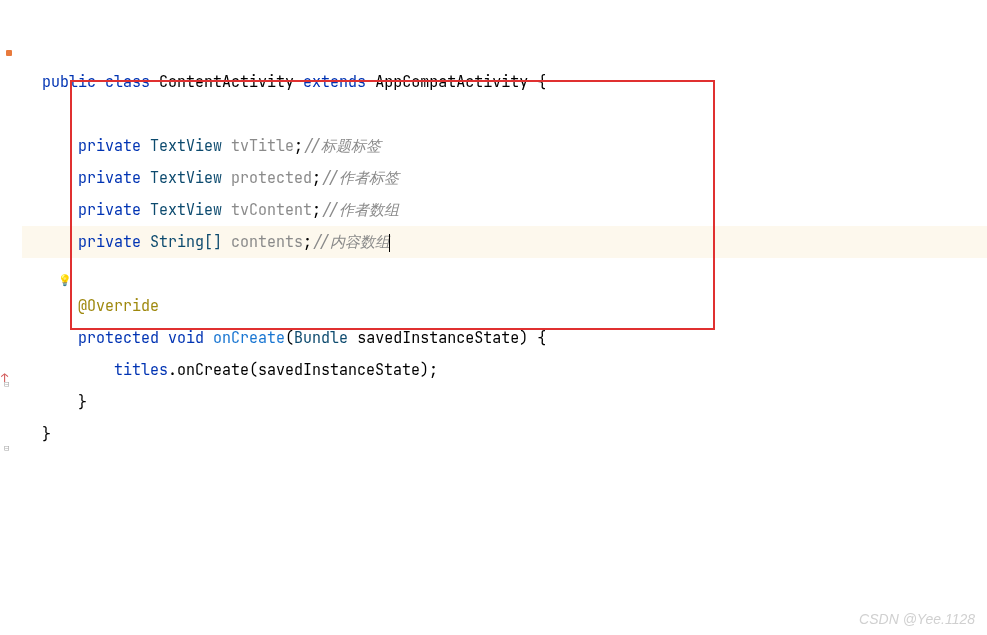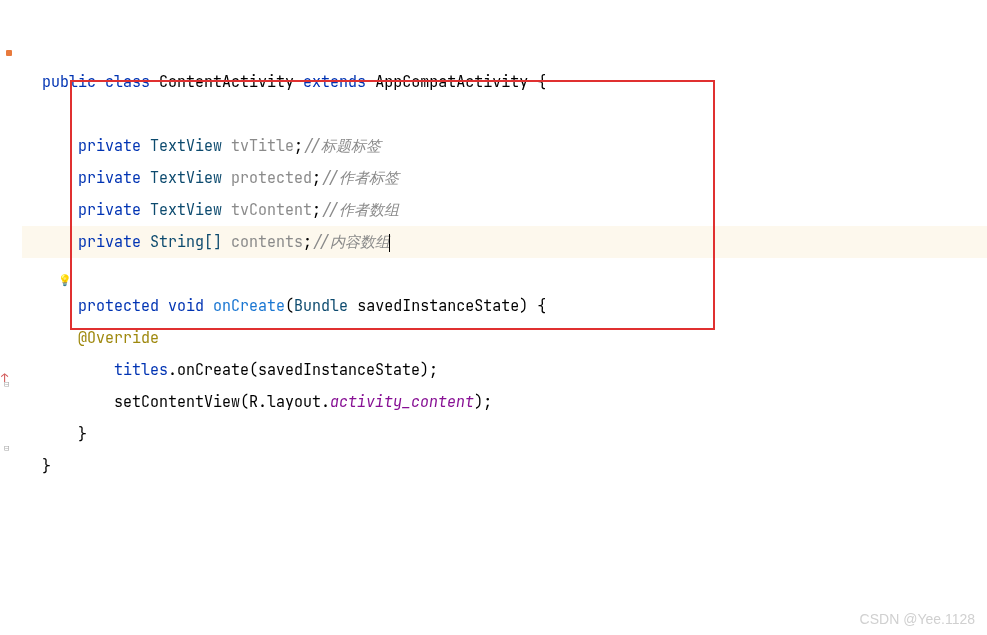--- a/index.html
+++ b/index.html
@@ -100,20 +100,21 @@
       pointer-events: none;
       z-index: 10;
     }
     .watermark {
       position: absolute;
       bottom: 8px;
       right: 12px;
       color: #d0d0d0;
       font-size: 14px;
       font-family: Arial, sans-serif;
+      font-style: italic;
     }
   </style>
 </head>
 <body>
 
 <div class="gutter">
   <div class="gutter-orange" style="top:50px;"></div>
   <div class="gutter-arrow-up" style="top:370px;">↑</div>
   <div class="gutter-collapse" style="top:378px;">⊟</div>
   <div class="gutter-collapse" style="top:442px;">⊟</div>
@@ -134,27 +135,26 @@
   <div class="line">    <span class="kw-modifier">private</span> <span class="type-name">TextView</span> <span class="field-name">protected</span><span class="punct">;</span><span class="comment">//作者标签</span></div>
 
   <div class="line">    <span class="kw-modifier">private</span> <span class="type-name">TextView</span> <span class="field-name">tvContent</span><span class="punct">;</span><span class="comment">//作者数组</span></div>
 
 
 
   <div class="line highlighted">    <span class="kw-modifier">private</span> <span class="type-name">String[]</span> <span class="field-name">contents</span><span class="punct">;</span><span class="comment">//内容数组</span><span class="cursor"></span></div>
 
   <div class="line"></div>
 
+  <div class="line">    <span class="annotation">@Override</span></div>
+
   <div class="line">    <span class="kw-modifier">protected</span> <span class="kw-modifier">void</span> <span class="method-name">onCreate</span><span class="punct">(</span><span class="type-name">Bundle</span> <span class="param-name">savedInstanceState</span><span class="punct">)</span> <span class="punct">{</span></div>
-
-  <div class="line">    <span class="annotation">@Override</span></div>
 
   <div class="line">        <span class="kw-modifier">titles</span><span class="punct">.</span><span class="inherited">onCreate</span><span class="punct">(</span><span class="param-name">savedInstanceState</span><span class="punct">);</span></div>
 
-  <div class="line">        <span class="inherited">setContentView</span><span class="punct">(</span><span class="inherited">R</span><span class="punct">.</span><span class="inherited">layout</span><span class="punct">.</span><span class="property">activity_content</span><span class="punct">);</span></div>
 
   <div class="line">    <span class="punct">}</span></div>
 
   <div class="line"><span class="punct">}</span></div>
 
 </div>
 
 <div class="red-box"></div>
 
 <div class="watermark">CSDN @Yee.1128</div>

